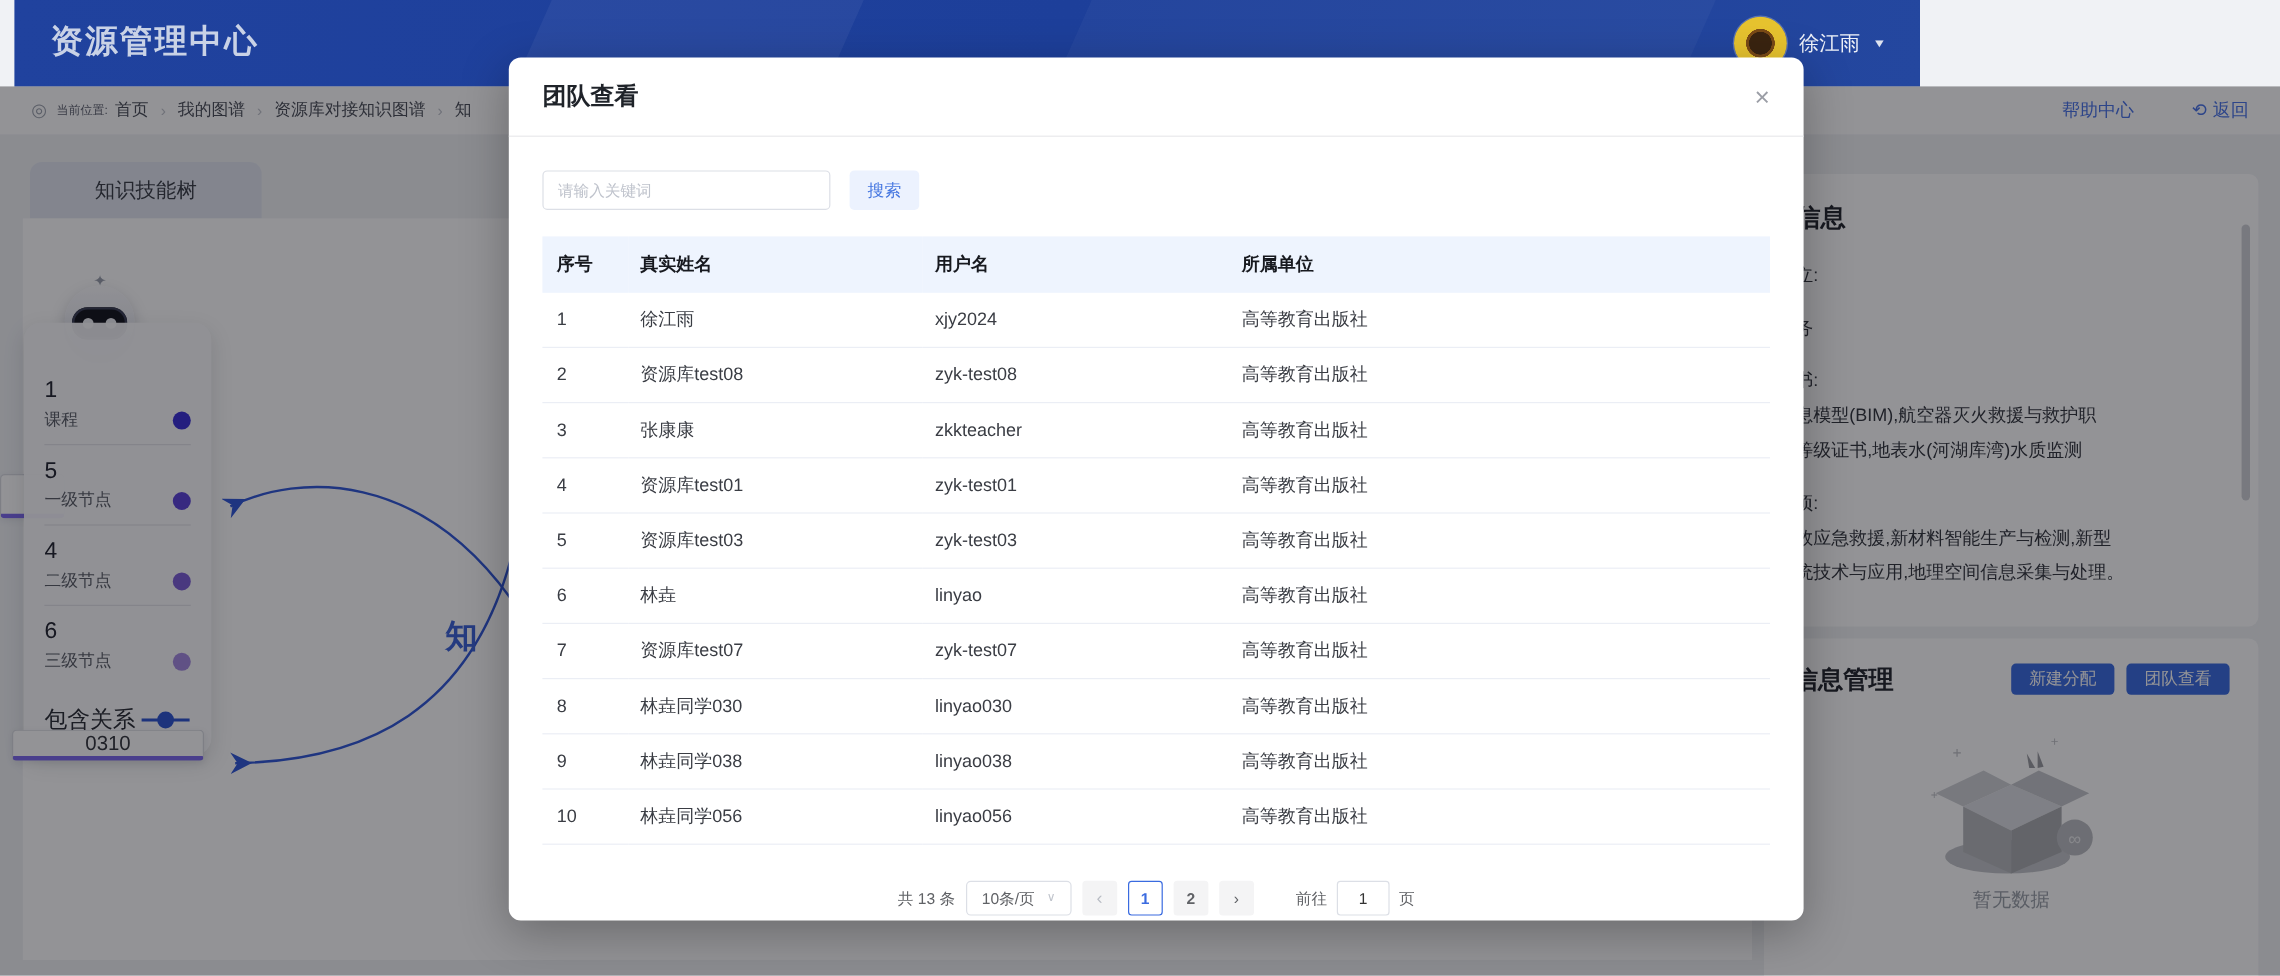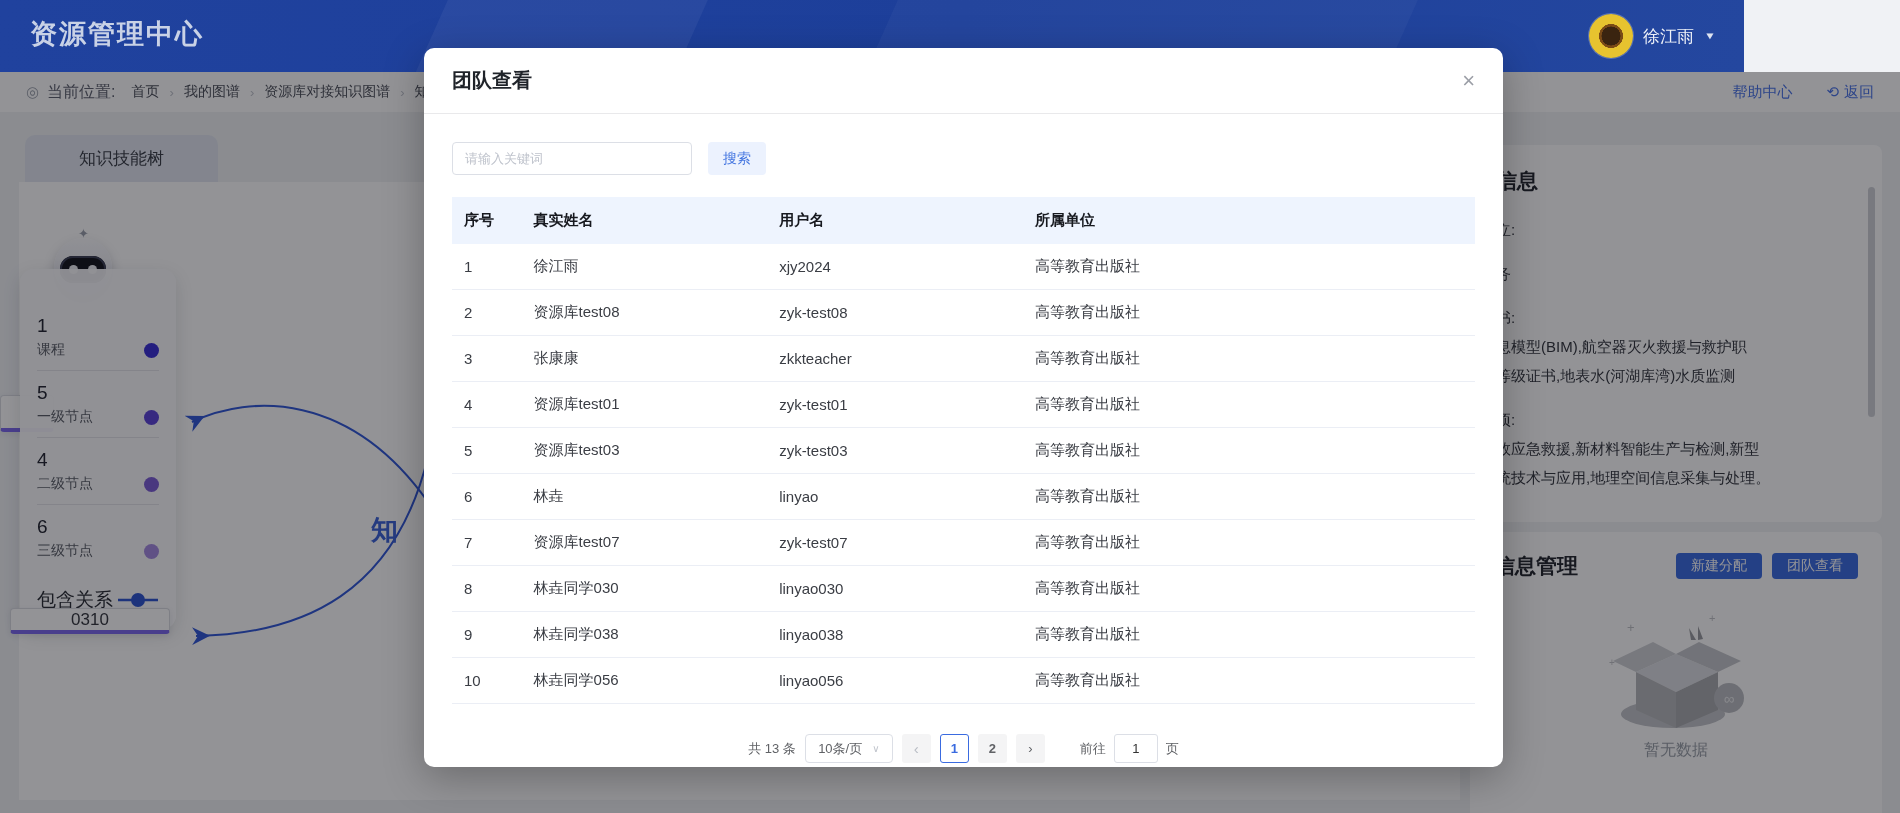--- a/index.html
+++ b/index.html
@@ -1,42 +1,42 @@
 <!DOCTYPE html>
 <html><head>
 <meta charset="utf-8">
 <style>
   * { margin:0; padding:0; box-sizing:border-box; }
   html,body { width:1900px; height:813px; overflow:hidden;
     font-family:"Liberation Sans","DejaVu Sans",sans-serif; background:#f0f2f5; }
 
   
-  .header { position:absolute; top:0; left:0; width:1744px; height:72px;
+  .header { position:absolute; top:0; left:12px; width:1588px; height:72px;
     background:linear-gradient(100deg,#20429e 0%,#1d3f9a 55%,#24479f 100%);
     z-index:10; overflow:hidden; }
   .header .stripe { position:absolute; top:-20px; height:120px; width:260px;
     background:rgba(255,255,255,0.05); transform:skewX(-24deg); }
   .stripe.s1 { left:430px; } .stripe.s2 { left:880px; width:520px; background:rgba(255,255,255,0.035); }
   .app-title { position:absolute; left:30px; top:16px; font-size:27px; font-weight:700;
     color:#c9d2e6; letter-spacing:2px; }
   .user-box { position:absolute; right:28px; top:14px; display:flex; align-items:center; gap:10px; cursor:pointer; }
   .avatar { width:44px; height:44px; border-radius:50%;
     background:radial-gradient(circle at 50% 50%, #3a2410 0 30%, #7a4a16 31% 38%, #e7c32f 39% 78%, #86a33c 79% 100%);
     box-shadow:0 0 0 1px rgba(255,255,255,0.25); }
   .user-name { color:#eef1f8; font-size:17px; }
   .chev { color:#dfe4f0; font-size:12px; transform:scaleY(0.8); }
 
   
   .crumb-bar { position:absolute; top:72px; left:0; width:1900px; height:40px; background:#ffffff;
     display:flex; align-items:center; padding:0 26px; z-index:1; }
   .crumb-bar .pin { color:#9aa0ab; font-size:15px; margin-right:8px; }
-  .crumb-label { color:#5f6370; font-size:16px; margin-right:16px; }
+  .crumb-label { color:#5f6370; font-size:10px; margin-right:6px; }
   .crumbs { display:flex; align-items:center; gap:10px; font-size:14px; color:#4b4f59; }
   .crumbs .sep { color:#c0c4cc; font-size:13px; }
-  .crumb-right { margin-left:auto; display:flex; align-items:flex-start; gap:34px; }
+  .crumb-right { margin-left:auto; display:flex; align-items:flex-start; gap:48px; }
   .link-blue { color:#4a74e8; font-size:15px; cursor:pointer; display:flex; align-items:center; gap:5px; }
 
   
   .content { position:absolute; top:112px; left:0; width:1900px; height:701px; z-index:1; }
   .tabs { position:absolute; left:25px; top:23px; display:flex; }
   .tab { width:193px; height:47px; display:flex; align-items:center; justify-content:center;
     font-size:17px; border-radius:10px 10px 0 0; cursor:pointer; }
   .tab.active { background:#ffffff; color:#3f66d9; }
   .tab.inactive { background:#e2e7f1; color:#3a3e47; }
   .canvas { position:absolute; left:19px; top:70px; width:1441px; height:618px; background:#ffffff; }

